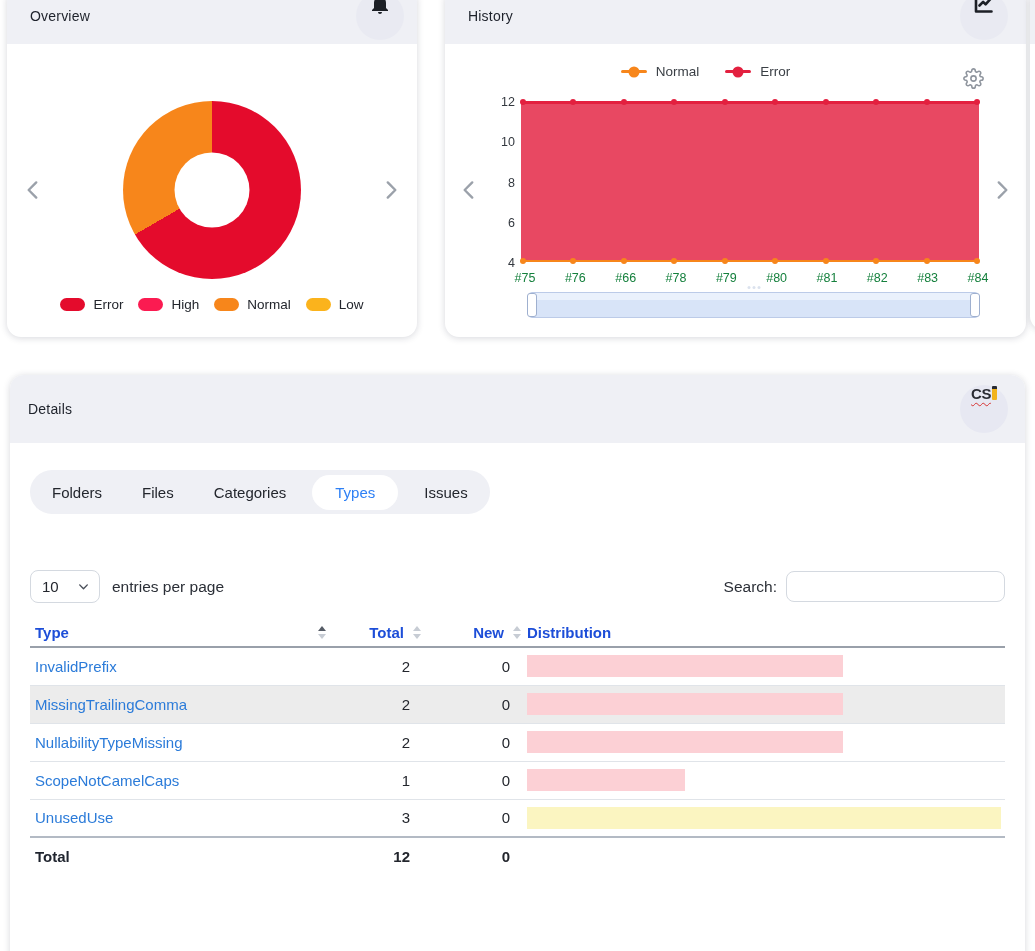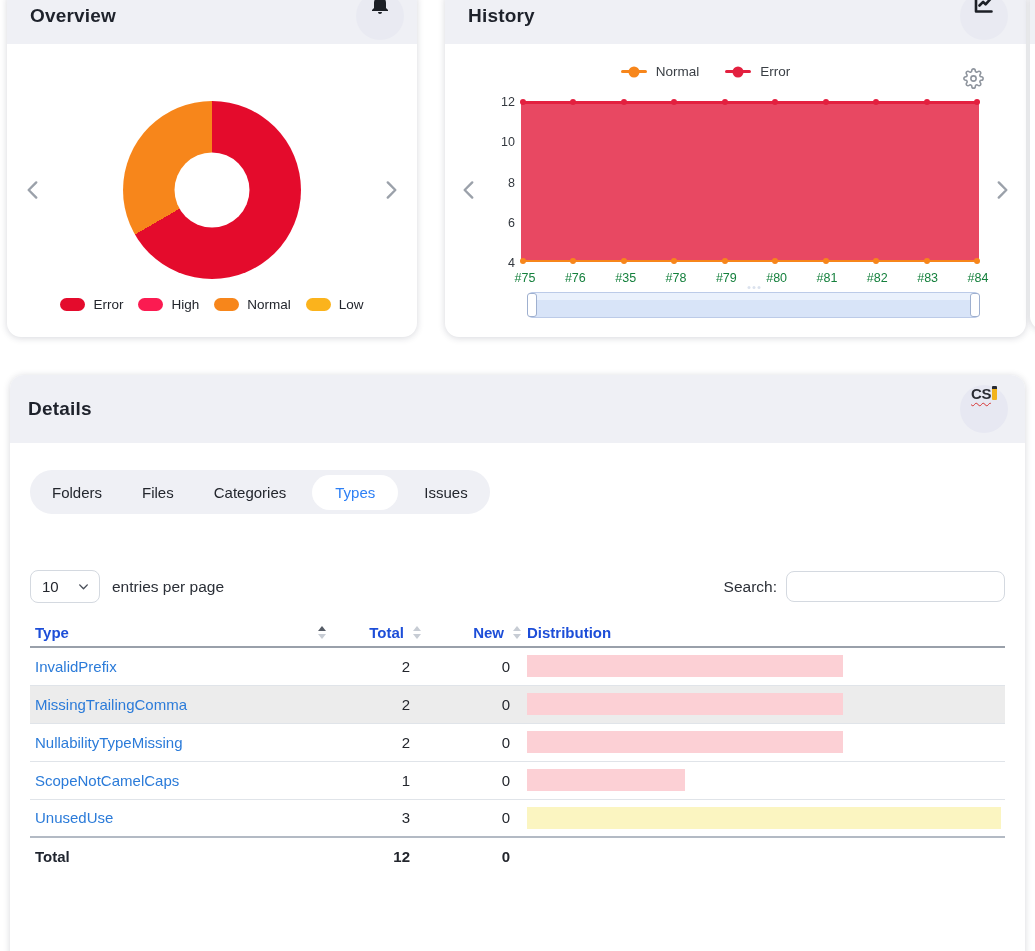--- a/index.html
+++ b/index.html
@@ -6,21 +6,21 @@
   html,body { width:1035px; height:951px; }
   body {
     position:relative; overflow:hidden; background:#ffffff;
     font-family:"Liberation Sans","DejaVu Sans",sans-serif; color:#23262d;
   }
   .card { position:absolute; background:#fff; border-radius:14px;
           box-shadow:0 1px 7px rgba(30,35,60,.18); }
   .card-header { position:absolute; top:0; left:0; right:0; height:56px;
                  background:#eff0f5; border-radius:14px 14px 0 0; }
   .card-title { position:absolute; left:23px; top:28px; transform:translateY(-52%);
-                font-size:19px; font-weight:700; color:#1e222b; letter-spacing:.2px; }
+                font-size:14px; font-weight:400; color:#1e222b; letter-spacing:.2px; }
   .icon-circle { position:absolute; width:48px; height:48px; border-radius:50%;
                  background:#e9eaf2; display:flex; align-items:flex-start; justify-content:center; }
   
   #overview-card { left:7px; top:-12px; width:410px; height:349px; }
   #history-card  { left:445px; top:-12px; width:581px; height:349px; }
   #sliver-card   { left:1030px; top:-12px; width:60px; height:342px; }
   .caret { position:absolute; width:26px; height:26px; cursor:pointer; }
   #donut { position:absolute; left:116px; top:113px; width:178px; height:178px;
            border-radius:50%; }
   #donut-hole { position:absolute; left:50%; top:50%; width:75px; height:75px;
@@ -229,21 +229,21 @@
       <span class="dot" style="left: 355.111px; top: 0px; background: rgb(227, 32, 63);"></span>
       <span class="dot" style="left: 355.111px; top: 159px; background: rgb(247, 134, 27);"></span>
       <span class="dot" style="left: 405.556px; top: 0px; background: rgb(227, 32, 63);"></span>
       <span class="dot" style="left: 405.556px; top: 159px; background: rgb(247, 134, 27);"></span>
       <span class="dot" style="left: 456px; top: 0px; background: rgb(227, 32, 63);"></span>
       <span class="dot" style="left: 456px; top: 159px; background: rgb(247, 134, 27);"></span>
     </div>
   <div id="h-xaxis">
       <span style="left: 4px;">#75</span>
       <span style="left: 54.33px;">#76</span>
-      <span style="left: 104.66px;">#35</span>
+      <span style="left: 104.66px;">#66</span>
       <span style="left: 154.99px;">#78</span>
       <span style="left: 205.32px;">#79</span>
       <span style="left: 255.65px;">#80</span>
       <span style="left: 305.98px;">#81</span>
       <span style="left: 356.31px;">#82</span>
       <span style="left: 406.64px;">#83</span>
       <span style="left: 456.97px;">#84</span>
     </div>
   <div id="h-scrollbar">
     <div id="sb-dots">

